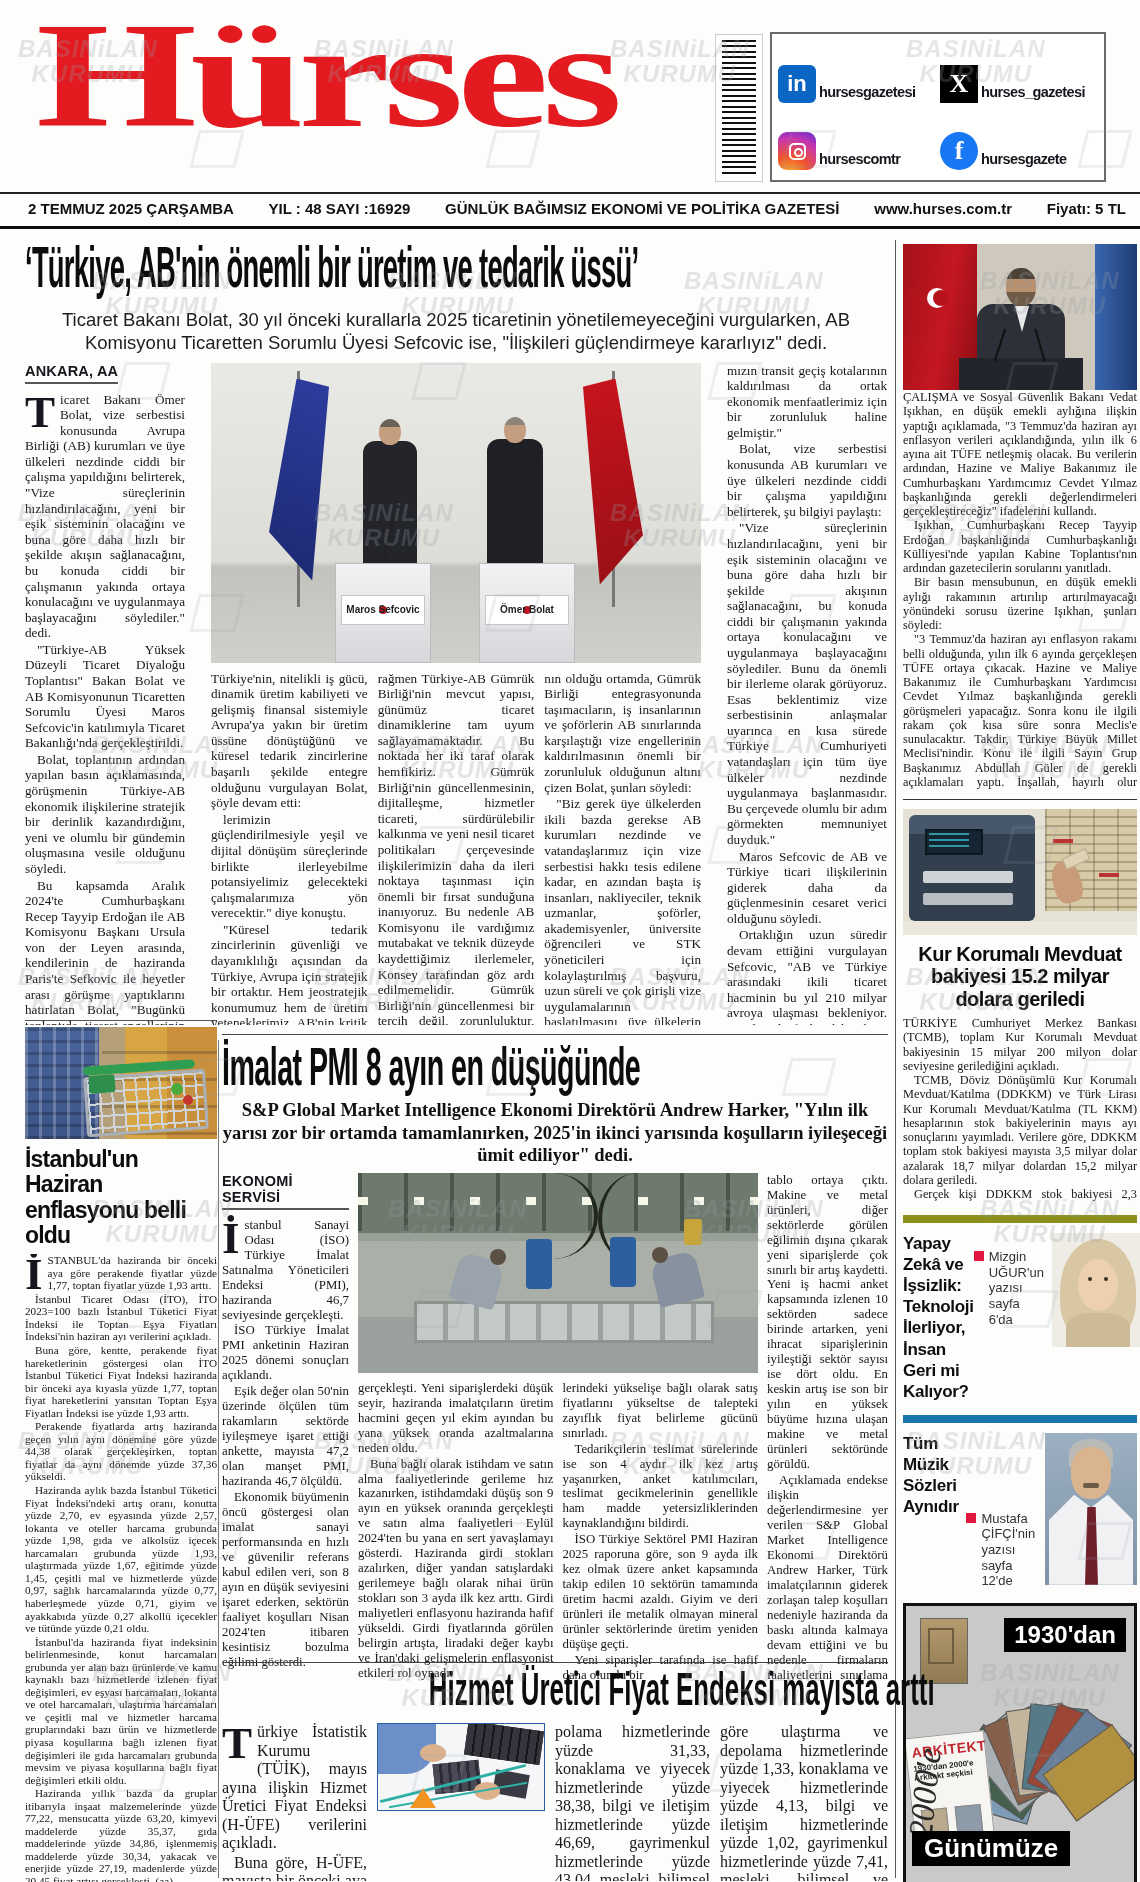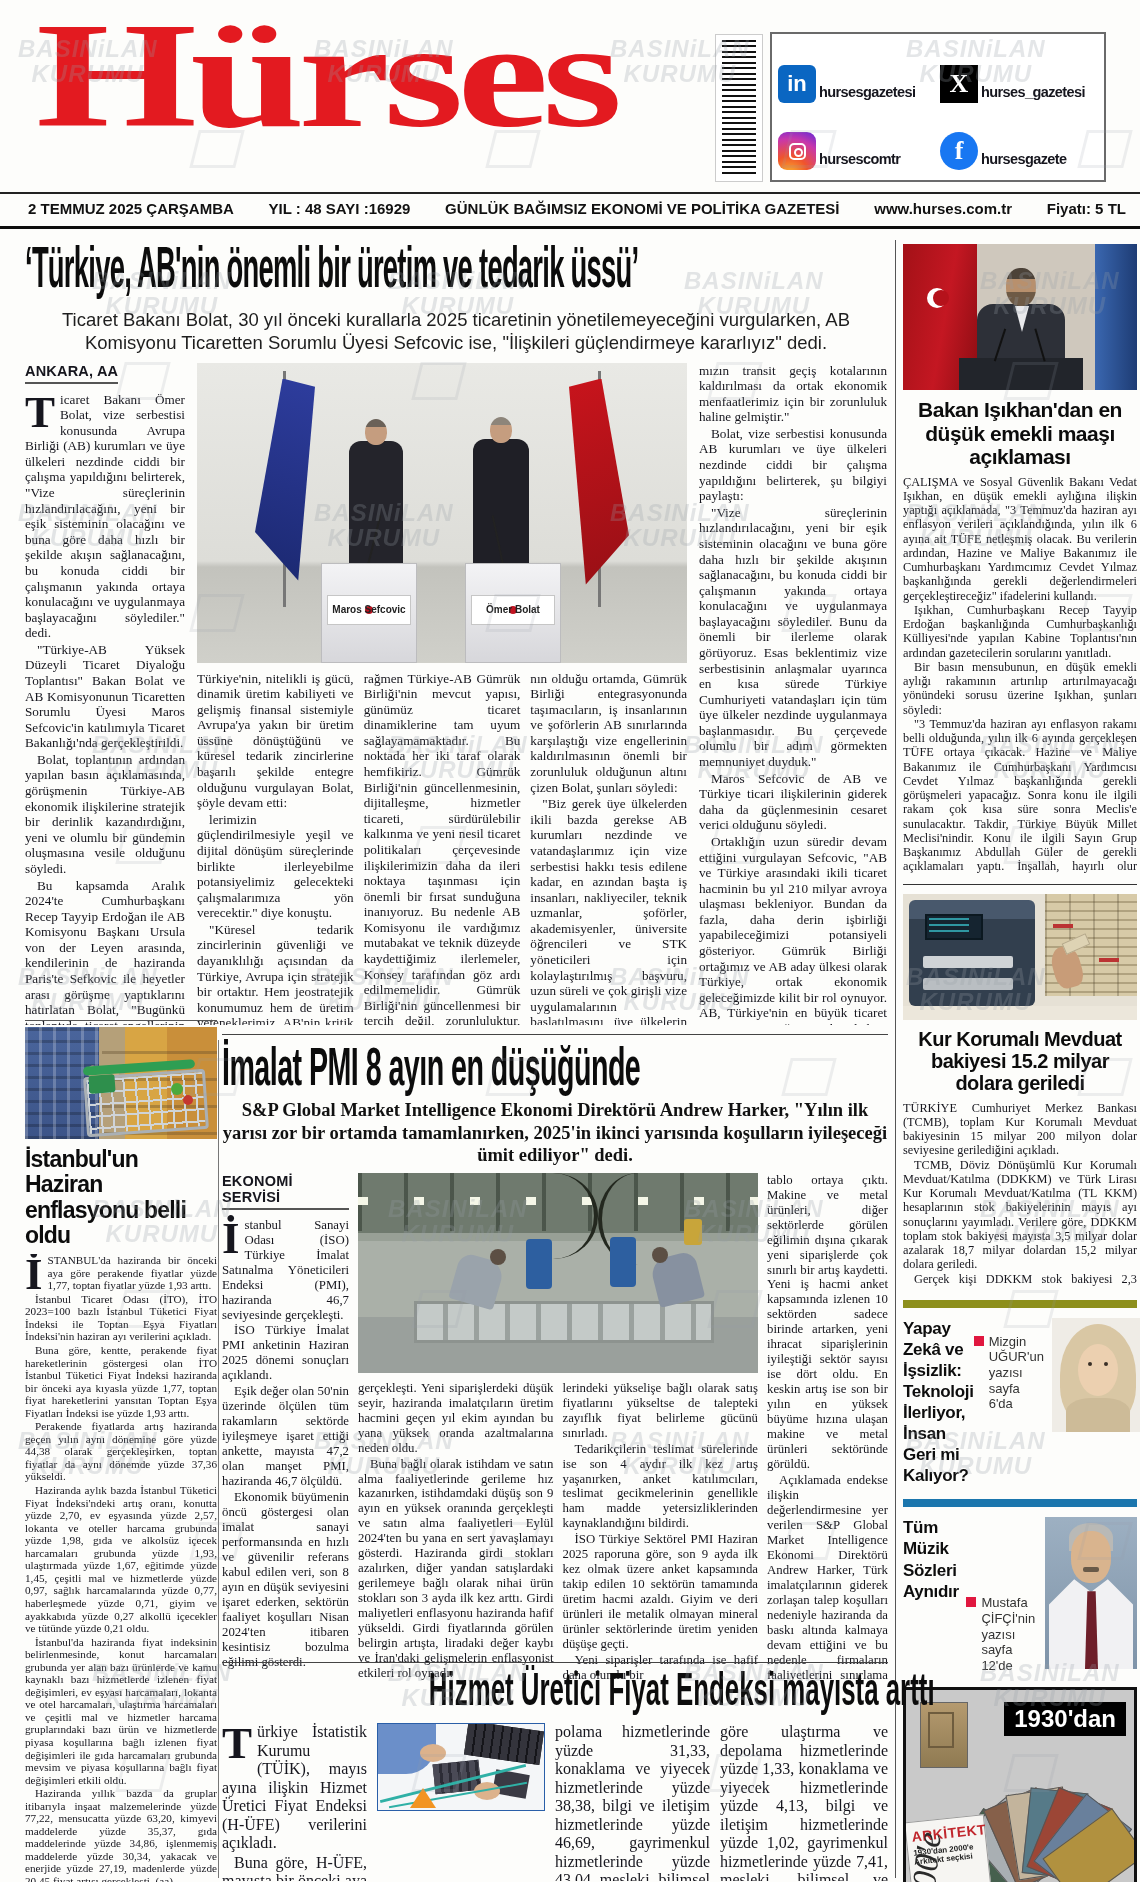--- a/index.html
+++ b/index.html
@@ -45,21 +45,21 @@
   .col{text-align:justify}
   .dcap > p:first-child::first-letter{float:left;font-size:45px;line-height:35px;padding:3px 5px 0 0;font-weight:bold}
   .ph{position:relative;overflow:hidden;background:#ccc}
   .ph *{position:absolute}
 
   
   #lead{position:absolute;left:25px;top:238px;width:862px}
   #lead .headwrap{height:64px}
   #lead .shx{font-size:57px;line-height:1.02;letter-spacing:-1.5px;transform:scaleX(.48)}
   .subhead{text-align:center;font:18.5px/1.26 "Liberation Sans",sans-serif;color:#1e1e1e;margin:6px 2px 8px}
-  .lead-body{display:flex;gap:12px;height:662px;overflow:hidden;margin-top:6px}
+  .lead-body{display:flex;gap:26px;height:662px;overflow:hidden;margin-top:6px}
   .lead-body .col{font-size:13.2px;line-height:1.18}
   .lb-c1{width:160px;flex:none}
   .lb-mid{width:490px;flex:none;display:flex;flex-direction:column;gap:8px}
   .lead-photo{height:300px}
   .midcols{display:flex;gap:10px;flex:1;overflow:hidden}
   .midcols .plist{flex:1}
   .lb-c5{flex:1;font-size:13.5px}
   .plate{display:flex;align-items:center;justify-content:center;gap:4px;background:#fff;border:1px solid #c6c6c6;
          font:bold 10px "Liberation Sans",sans-serif;color:#222}
   .plate i{width:8px;height:8px;border-radius:50%;background:#c11320;flex:none}
@@ -231,21 +231,20 @@
       <i style="left:24px;top:44px;width:20px;height:20px;border-radius:50%;background:#fff"></i>
       <i style="left:30px;top:46px;width:16px;height:16px;border-radius:50%;background:#b5121b"></i>
       <i style="right:0;top:0;width:42px;height:146px;background:linear-gradient(90deg,#3a67b0,#1e3c74)"></i>
       <i style="left:74px;top:60px;width:88px;height:60px;background:#2d3038;border-radius:16px 16px 0 0"></i>
       <i style="left:112px;top:62px;width:14px;height:26px;background:#e9e9ec;clip-path:polygon(0 0,100% 0,50% 100%)"></i>
       <i style="left:103px;top:24px;width:30px;height:38px;border-radius:46%;background:linear-gradient(#4c4238 0 28%,#b8906d 28% 64%,#6e5a46 64%)"></i>
       <i style="left:56px;bottom:0;width:124px;height:32px;background:#22252b"></i>
       <i style="left:96px;bottom:28px;width:2px;height:34px;background:#111;transform:rotate(18deg)"></i>
       <i style="left:136px;bottom:28px;width:2px;height:34px;background:#111;transform:rotate(-16deg)"></i>
     </div>
-    <h2 class="sb-head">Bakan Işıkhan'dan en düşük emekli maaşı açıklaması</h2>
     <div class="sb-art plist" style="height:400px;overflow:hidden">
         <p>ÇALIŞMA ve Sosyal Güvenlik Bakanı Vedat Işıkhan, en düşük emekli aylığına ilişkin yaptığı açıklamada, "3 Temmuz'da haziran ayı enflasyon verileri açıklandığında, yılın ilk 6 ayına ait TÜFE netleşmiş olacak. Bu verilerin ardından, Hazine ve Maliye Bakanımız ile Cumhurbaşkanı Yardımcımız Cevdet Yılmaz başkanlığında gerekli değerlendirmeleri gerçekleştireceğiz" ifadelerini kullandı.</p>
         <p>Işıkhan, Cumhurbaşkanı Recep Tayyip Erdoğan başkanlığında Cumhurbaşkanlığı Külliyesi'nde yapılan Kabine Toplantısı'nın ardından gaz­ete­cilerin sorularını yanıtladı.</p>
         <p>Bir basın mensubunun, en düşük emekli aylığı rakamının artırılıp artırılmayacağı yönündeki sorusu üzerine Işıkhan, şunları söyledi:</p>
         <p>"3 Temmuz'da haziran ayı enflasyon rakamı belli olduğunda, yılın ilk 6 ayında gerçekleşen TÜFE ortaya çıkacak. Hazine ve Maliye Bakanımız ile Cumhurbaşkanı Yardımcısı Cevdet Yılmaz başkanlığında gerekli görüşmeleri yapacağız. Sonra konu ile ilgili rakam çok kısa süre sonra Meclis'e sunulacaktır. Takdir, Türkiye Büyük Millet Meclisi'nindir. Konu ile ilgili Sayın Grup Başkanımız Abdullah Güler de gerekli açıklamaları yaptı. İnşallah, hayırlı olur emeklilerimiz için."</p>
       </div>
     <div class="sb-rule"></div>
     <div class="ph" style="height:126px;background:#e6e1d5">
       <i style="left:6px;top:6px;width:126px;height:106px;background:linear-gradient(#48586c 0 18%,#323f4e 18%);border-radius:6px"></i>
       <i style="left:22px;top:20px;width:58px;height:26px;background:#152430;box-shadow:inset 0 0 0 2px #0b1820"></i>

